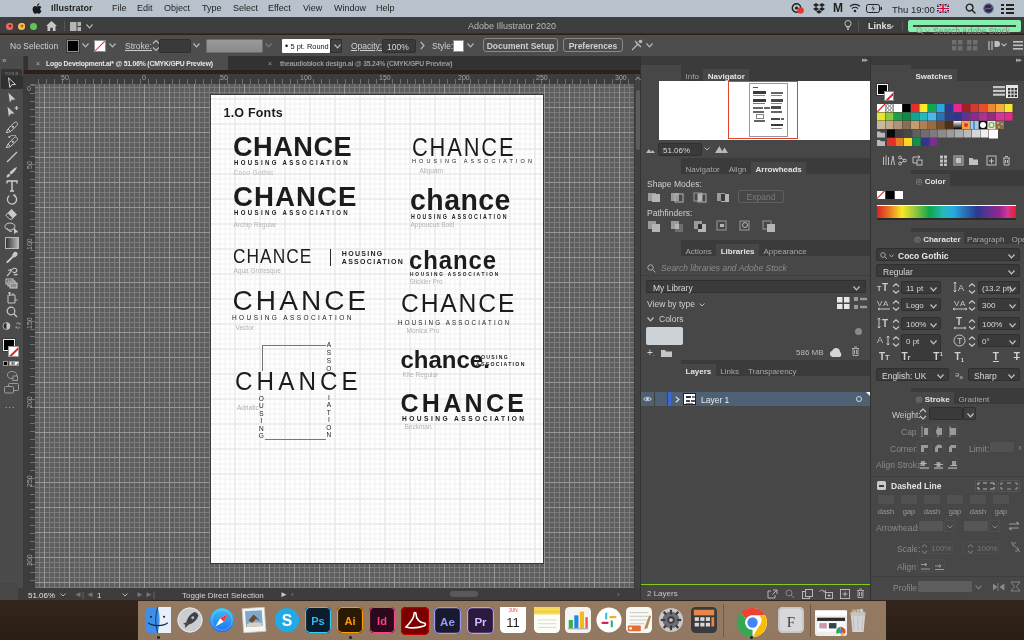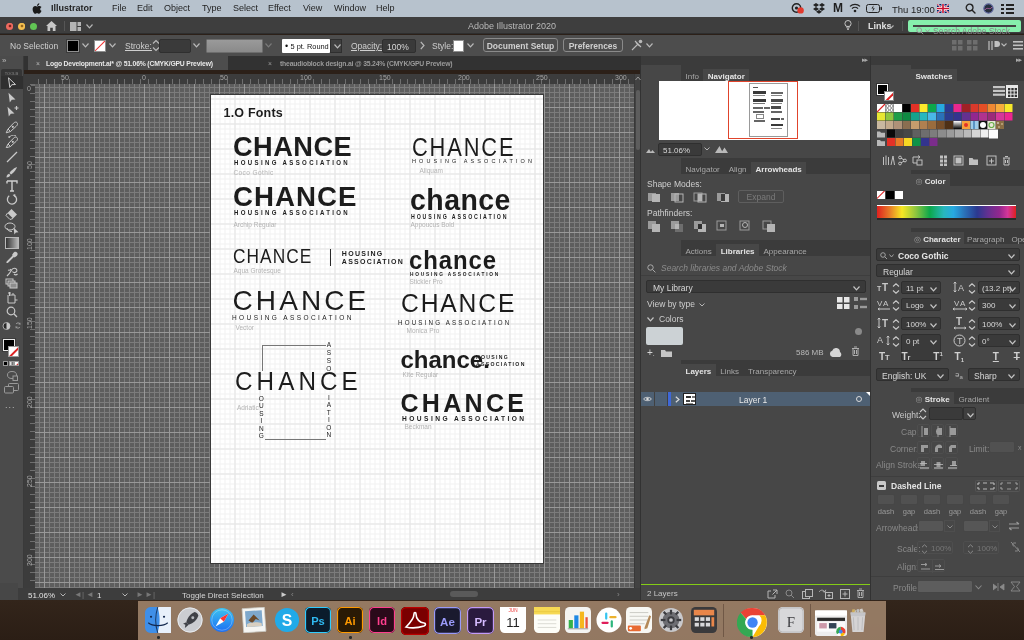--- a/index.html
+++ b/index.html
@@ -692,21 +692,21 @@
     <svg class="abs" style="left:34px;top:4px" width="5" height="7" viewBox="0 0 5 7">
         <path d="M0.8 0.8 L4 3.5 L0.8 6.2" stroke="#dadada" stroke-width="1.2" fill="none"></path>
       </svg>
     <div class="abs" style="left:42px;top:0.8px;width:13px;height:12px;background:#fff;border:1px solid #222;overflow:hidden;">
       <span style="position:absolute;left:1.5px;top:2px;width:5.5px;height:2.2px;background:#333;"></span>
       <span style="position:absolute;left:8px;top:2.5px;width:3.5px;height:1.5px;background:#777;"></span>
       <span style="position:absolute;left:1.5px;top:6px;width:4px;height:2px;background:#444;"></span>
       <span style="position:absolute;left:6.5px;top:6px;width:5px;height:2px;background:#555;"></span>
       <span style="position:absolute;left:1.5px;top:9.5px;width:7px;height:1.2px;background:#888;"></span>
     </div>
-    <span class="abs" style="left:60px;top:3px;color:#e8e8e8;font-size:8.5px;margin-left:38px;">Layer 1</span>
+    <span class="abs" style="left:60px;top:3px;color:#e8e8e8;font-size:8.5px;">Layer 1</span>
     <div class="abs" style="right:9px;top:3.5px;width:6px;height:6px;border:1px solid #dadada;border-radius:50%;"></div>
     <div class="abs" style="right:0;top:0;width:0;height:0;border-left:5px solid transparent;border-top:5px solid #fff;border-right:0;"></div>
   </div>
 
   <div class="abs" style="left:0;top:528px;width:230px;height:16px;border-top:1px solid #84cc16;color:#c5c5c5;font-size:8px;">
     <span class="abs" style="left:6px;top:4px;">2 Layers</span>
     <svg class="abs" style="left:126px;top:3.5px" width="11" height="10" viewBox="0 0 11 10">
         <path d="M4 2 H1 V9 H8 V6 M6 1 H10 M10 1 V5 M10 1 L5.5 5.5" stroke="#b5b5b5" stroke-width="1" fill="none"></path>
       </svg>
     <svg class="abs" style="left:144px;top:3.5px" width="10" height="10" viewBox="0 0 10 10">

